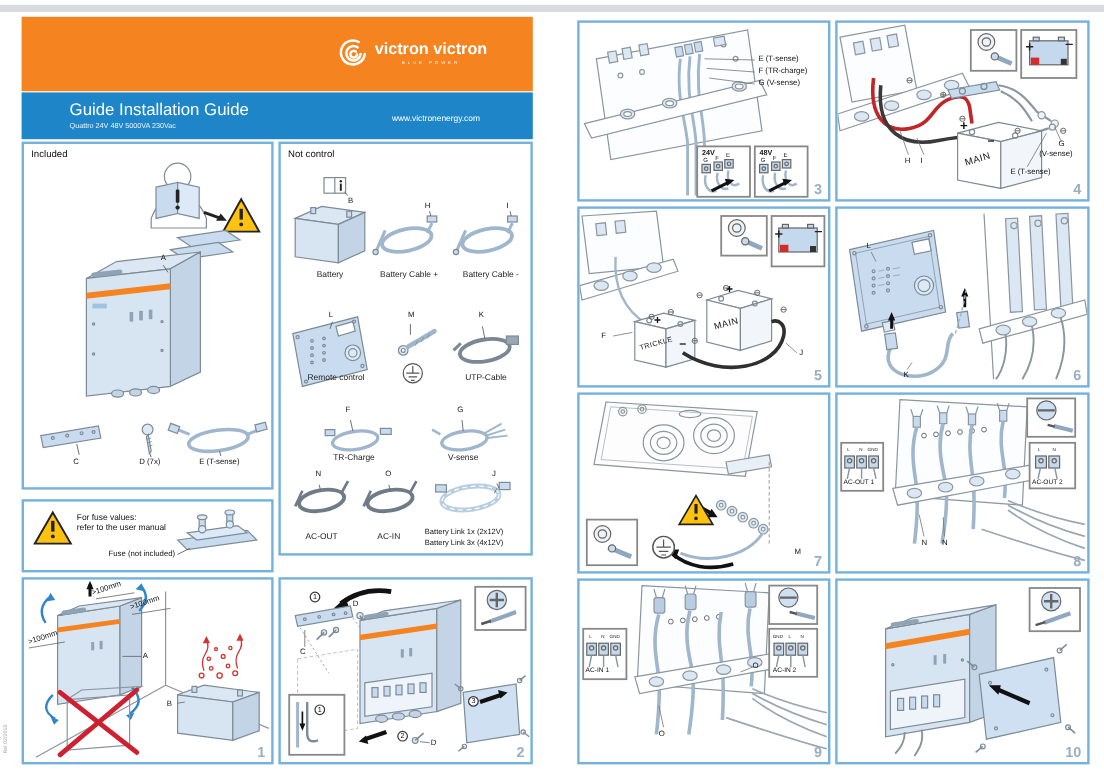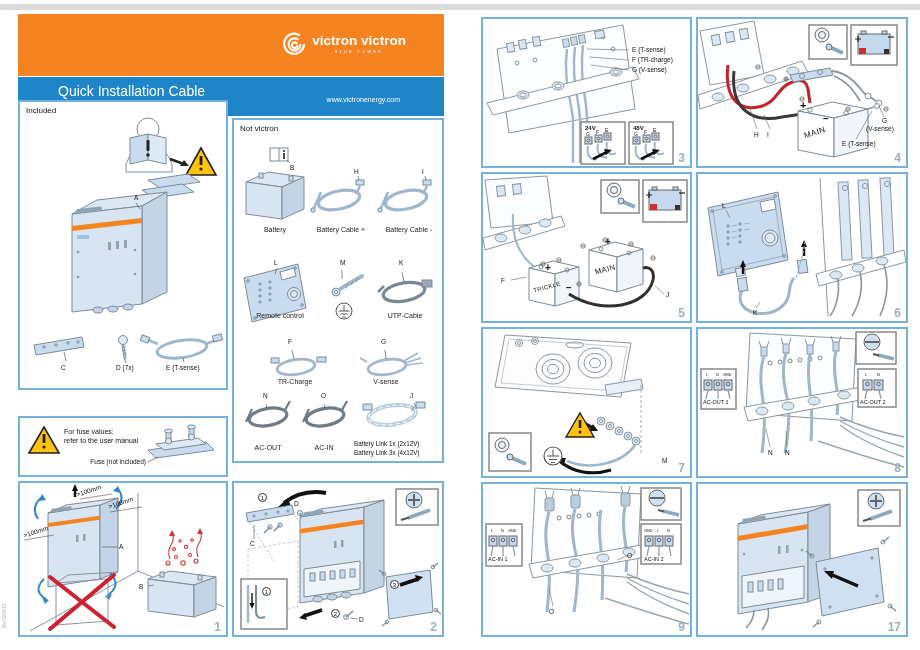--- a/index.html
+++ b/index.html
@@ -37,26 +37,26 @@
         <path d="M19.5 13 A2.8 2.8 0 1 0 20.5 15.5"></path>
       </g>
     </svg>
     <div>
       <div class="brand-txt">victron victron</div>
       <div class="brand-tag">BLUE POWER</div>
     </div>
   </div>
 </div>
 <div class="band-blue">
-  <div class="qtitle">Quick Installation Cable</div>
+  <div class="qtitle">Guide Installation Guide</div>
   <div class="qsub">Quattro 24V 48V 5000VA 230Vac</div>
   <div class="qweb">www.victronenergy.com</div>
 </div>
 
-<div class="panel" style="left:18px;top:100px;width:210px;height:290px;">
+<div class="panel" style="left:18px;top:118px;width:210px;height:290px;">
   <svg class="fill" width="206" height="286" viewBox="0 0 206 286">
     <g stroke="#7d8b97" stroke-width="1" fill="none">
       <circle cx="128" cy="27" r="11" fill="#fff"></circle>
       <path d="M106 62 Q112 46 124 44 L134 44 Q146 46 152 62 L152 70 L106 70 Z" fill="#fff"></path>
       <path d="M110 36 L128 32 L128 58 L110 62 Z" fill="#c9dcef"></path>
       <path d="M128 32 L146 36 L146 62 L128 58 Z" fill="#dce9f7"></path>
       <g stroke="none" fill="#222">
           <rect x="126.5" y="38" width="3" height="11" rx="1"></rect>
           <circle cx="128" cy="53" r="1.8"></circle>
         </g>
@@ -212,21 +212,21 @@
       </g>
       <g>
         <ellipse cx="158" cy="295" rx="24" ry="9.5" transform="rotate(-8 158 295)" stroke="#b9cde2" stroke-width="4"></ellipse>
         <ellipse cx="158" cy="295" rx="24" ry="9.5" transform="rotate(-8 158 295)" stroke="#fff" stroke-width="1" stroke-dasharray="4 3"></ellipse>
         <rect x="129" y="284" width="9" height="6" fill="#c9dcef"></rect>
           <rect x="182" y="282" width="9" height="6" fill="#c9dcef"></rect>
         <path d="M182 287 L180 283 M180 287 L178 291" stroke="#555" stroke-width=".7"></path>
       </g>
     </g>
   </svg>
-  <div class="lb" style="left:6px;top:5px;font-size:8px;">Not victron</div>
+  <div class="lb" style="left:6px;top:5px;font-size:8px;">Not control</div>
   <div class="lb" style="left:56px;top:44px;">B</div>
   <div class="lb" style="left:120px;top:48px;">H</div>
   <div class="lb" style="left:188px;top:48px;">I</div>
   <div class="cap" style="left:6px;top:106px;width:70px;">Battery</div>
   <div class="cap" style="left:74px;top:106px;width:66px;">Battery Cable +</div>
   <div class="cap" style="left:144px;top:106px;width:62px;">Battery Cable -</div>
   <div class="lb" style="left:40px;top:139px;">L</div>
   <div class="lb" style="left:106px;top:139px;">M</div>
   <div class="lb" style="left:165px;top:139px;">K</div>
   <div class="cap" style="left:4px;top:192px;width:84px;">Remote control</div>
@@ -964,14 +964,14 @@
         <path d="M126 87 L134 95 L136 87 Z" fill="#111" stroke="none"></path>
       <g>
         <rect x="160" y="6" width="42" height="36" fill="#fff" stroke="#888" stroke-width="1.5"></rect>
         <circle cx="178" cy="17" r="8" fill="#cfe0f2" stroke="#666"></circle>
         <path d="M178 11 L178 23 M172 17 L184 17" stroke="#666" stroke-width="2"></path>
         <path d="M172 35 L194 27" stroke="#8fa8c0" stroke-width="3.5"></path>
         <path d="M165 37 L173 34.5" stroke="#555" stroke-width="2"></path>
       </g>
     </g>
   </svg>
-  <div class="pn">17</div>
+  <div class="pn">10</div>
 </div>
 
 </body></html>

